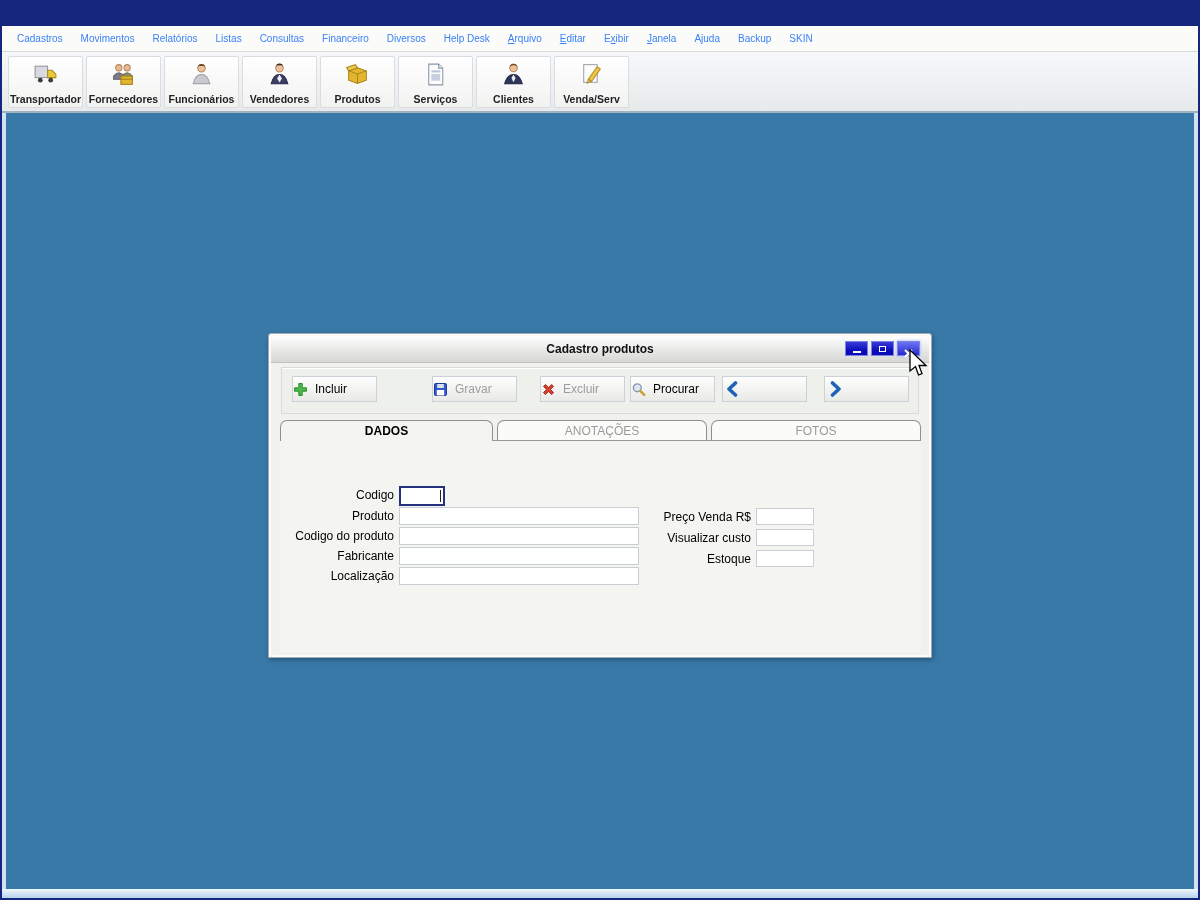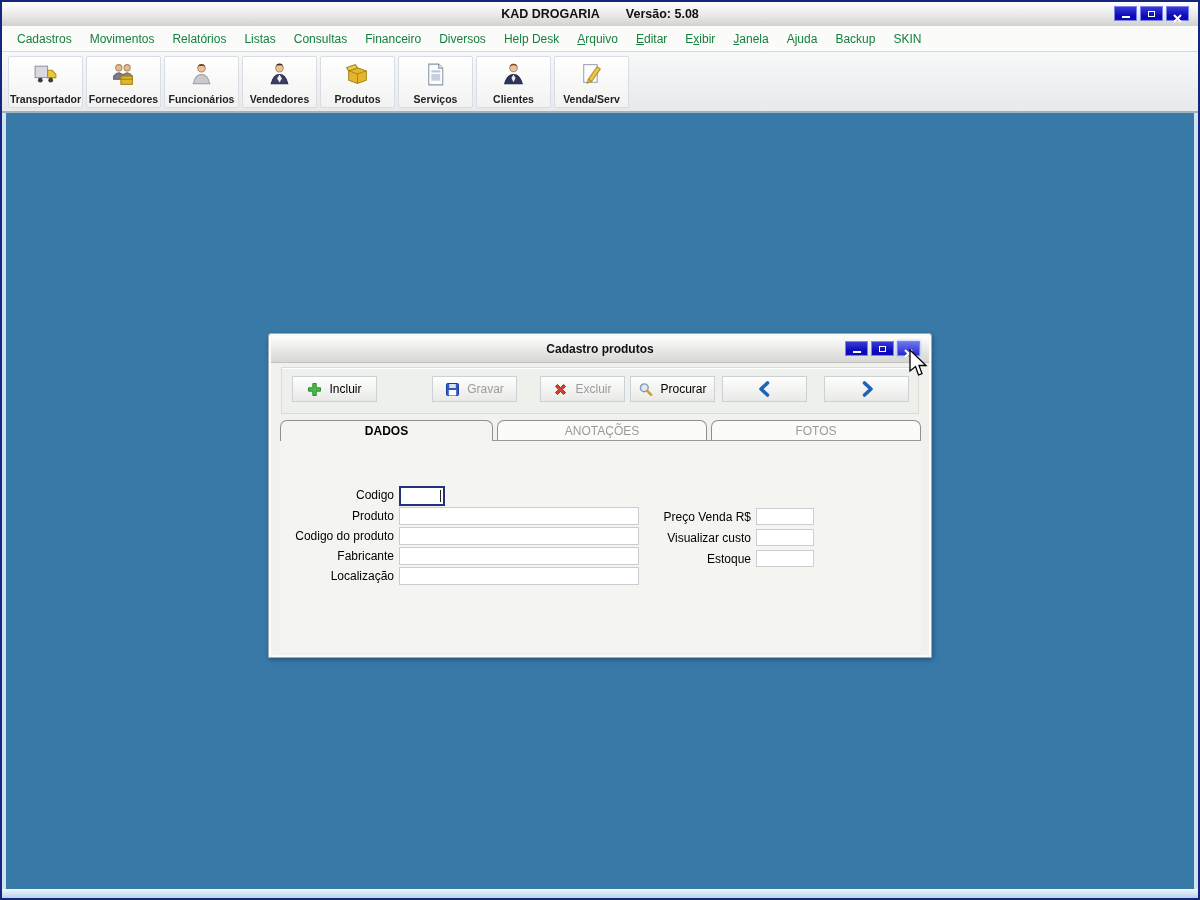--- a/index.html
+++ b/index.html
@@ -19,21 +19,21 @@
   .win-btn{width:23px;height:15px;box-sizing:border-box;
     background:linear-gradient(#3a3ad8,var(--navy) 70%);
     border:1px solid #7b84e6;display:flex;align-items:center;justify-content:center;cursor:pointer;}
   .win-btn.hot{background:linear-gradient(#6b74f2,#2a2ad0);box-shadow:0 0 3px #9fb4ff;}
   .g-min{width:8px;height:2px;background:#fff;margin-top:6px;}
   .g-max{width:7px;height:6px;border:1px solid #fff;box-sizing:border-box;}
   .g-x{width:9px;height:9px;}
 
   .menubar{position:absolute;left:2px;top:26px;right:2px;height:25px;background:#fbfbfa;
     border-bottom:1px solid #dadada;display:flex;align-items:center;padding-left:6px;}
-  .menu-item{padding:0 9px;font-size:12px;color:#15803d;cursor:default;white-space:nowrap;}
+  .menu-item{padding:0 9px;font-size:10px;color:#3b82f6;cursor:default;white-space:nowrap;}
   .menu-item .u{text-decoration:underline;}
 
   .toolbar{position:absolute;left:2px;top:52px;right:2px;height:61px;box-sizing:border-box;
     background:linear-gradient(#f7f8f9,#e7e9eb);border-bottom:2px solid #9fb2c2;
     display:flex;align-items:center;padding-left:6px;gap:3px;}
   .tool-btn{width:75px;height:52px;box-sizing:border-box;flex:0 0 auto;
     background:linear-gradient(#ffffff,#f2f2f1);border:1px solid #d7dde3;border-radius:2px;
     display:flex;flex-direction:column;align-items:center;justify-content:flex-end;
     padding-bottom:2px;cursor:pointer;font-weight:bold;}
   .tool-icon{flex:1;display:flex;align-items:center;justify-content:center;}
@@ -51,21 +51,21 @@
   .dialog-titlebar{position:absolute;left:2px;top:2px;right:2px;height:26px;
     background:linear-gradient(#fefefe,#d6d6d4);border-bottom:1px solid #c2c2c0;
     display:flex;align-items:center;justify-content:center;border-radius:2px 2px 0 0;}
   .dialog-titlebar .t{font-size:12px;font-weight:bold;color:#111;}
   .dlg-controls{position:absolute;right:9px;top:5px;display:flex;gap:3px;}
 
   .dlg-panel{position:absolute;left:12px;top:33px;width:638px;height:47px;box-sizing:border-box;
     background:#eef0ec;border:1px solid #dcdcd6;box-shadow:inset 0 1px 0 #ffffff;}
   .act-btn{position:absolute;top:8px;height:26px;box-sizing:border-box;
     background:linear-gradient(#fefefe,#e9e9e7);border:1px solid #ccd1d7;border-radius:0;
-    display:flex;align-items:center;justify-content:center;gap:7px;
+    display:flex;align-items:center;gap:7px;
     font-size:12px;color:#000;cursor:pointer;}
   .act-btn.disabled{color:var(--disabled);cursor:default;margin-left:32px;}
 
   .tab{position:absolute;top:86px;height:20px;box-sizing:border-box;
     border:1px solid #8f8f8f;border-bottom:none;border-radius:7px 7px 0 0;
     background:#fbfbf9;display:flex;align-items:center;justify-content:center;
     font-size:12px;color:#9b9b9b;cursor:pointer;z-index:2;}
   .tab.active{height:21px;background:#f4f4f1;color:#000;font-weight:bold;z-index:3;}
   .tab-underline{position:absolute;left:11px;top:106px;width:641px;height:1px;background:#9a9a9a;z-index:1;}
   .tab-content{position:absolute;left:11px;top:107px;width:641px;height:211px;background:#f4f4f1;}
@@ -77,37 +77,20 @@
   .caret{position:absolute;width:1px;height:12px;background:#222;z-index:5;animation:blink 1s steps(1) infinite;}
   @keyframes blink{50%{opacity:0;}}
 
   .cursor{position:absolute;z-index:50;pointer-events:none;}
 </style>
 </head>
 <body>
 
 <div class="app" style="--desktop: #3879A8; --navy: #0a0ab8; --focus: #25317c; --disabled: #9c9c9c;">
 
-  <div class="titlebar">
-    <span class="t">KAD DROGARIA</span>
-    <span class="t">Versão: 5.08</span>
-    <div class="win-controls">
-        <div class="win-btn">
-          <span class="g-min"></span>
-        </div>
-        <div class="win-btn">
-          <span class="g-max"></span>
-        </div>
-        <div class="win-btn">
-          <span class="g-x"><svg width="9" height="9" viewBox="0 0 9 9">
-              <path d="M1 1 L8 8 M8 1 L1 8" stroke="#ffffff" stroke-width="2"></path>
-            </svg></span>
-        </div>
-      </div>
-  </div>
 
   <div class="menubar">
       <div class="menu-item"><span>Cadastros</span><span class="u"></span><span></span></div>
       <div class="menu-item"><span>Movimentos</span><span class="u"></span><span></span></div>
       <div class="menu-item"><span>Relatórios</span><span class="u"></span><span></span></div>
       <div class="menu-item"><span>Listas</span><span class="u"></span><span></span></div>
       <div class="menu-item"><span>Consultas</span><span class="u"></span><span></span></div>
       <div class="menu-item"><span>Financeiro</span><span class="u"></span><span></span></div>
       <div class="menu-item"><span>Diversos</span><span class="u"></span><span></span></div>
       <div class="menu-item"><span>Help Desk</span><span class="u"></span><span></span></div>

